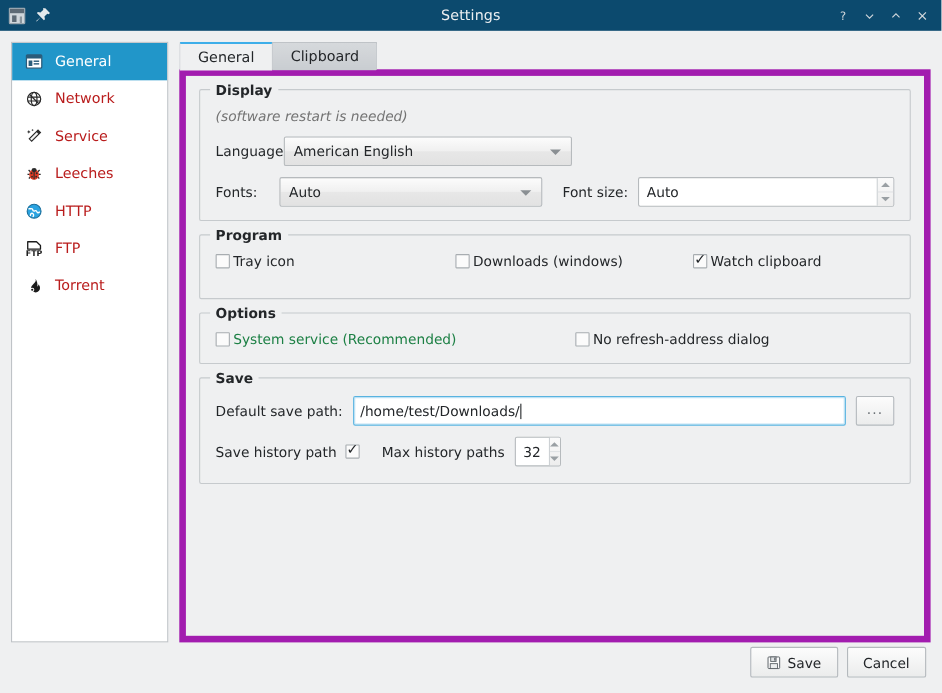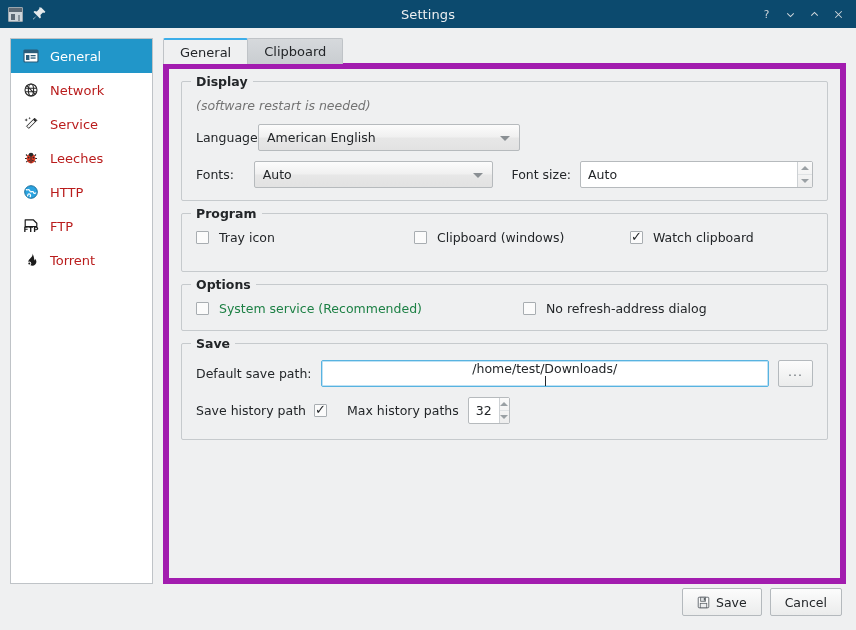--- a/index.html
+++ b/index.html
@@ -112,21 +112,21 @@
   .combo .arrow {
     position:absolute; right:9px; top:50%; margin-top:-2px;
     width:0; height:0; border-left:5px solid transparent;
     border-right:5px solid transparent; border-top:5px solid #8a8f93;
   }
 
   
   .tinput {
     height:27px; border:1px solid #b6babd; border-radius:2px;
     background:#fff; display:flex; align-items:center;
-    padding:0 6px; font-size:12.5px; color:#232629;flex-direction:column;
+    padding:0 6px; font-size:12.5px; color:#232629;
   }
   .tinput.focused { border-color:#58b3e0; box-shadow:0 0 0 1px #bfe2f5 inset; }
   .caret {
     display:inline-block; width:1px; height:14px; background:#232629;
     margin-left:1px; vertical-align:-2px;
   }
   .spin {
     height:27px; border:1px solid #b6babd; border-radius:2px; background:#fff;
     display:flex; align-items:stretch; font-size:12.5px; color:#232629;
   }
@@ -139,21 +139,21 @@
   .spin .btns span {
     flex:1; display:flex; align-items:center; justify-content:center; position:relative;
   }
   .spin .btns span::after { content:""; width:0; height:0;
     border-left:4px solid transparent; border-right:4px solid transparent; }
   .spin .btns .up::after { border-bottom:4px solid #9aa0a4; }
   .spin .btns .dn::after { border-top:4px solid #9aa0a4; }
   .spin .btns .up { border-bottom:1px solid #dfe2e4; }
 
   
-  .cb { display:flex; align-items:center; gap:10px; cursor:default;text-align:center; }
+  .cb { display:flex; align-items:center; gap:3px; cursor:default;text-align:center; }
   .cbox {
     width:13px; height:13px; border:1px solid #a8adb1; background:#fbfbfb;
     border-radius:1px; flex:none; position:relative;
   }
   .cbox.checked::after {
     content:"✓"; position:absolute; left:0; right:0; top:-3px;
     text-align:center; font-size:13px; line-height:15px; color:#232629;
   }
   .cb .txt { font-size:12.5px; color:#232629; white-space:nowrap; }
   .cb .txt.green { color:#1d8045; }
@@ -350,21 +350,21 @@
 
       <div class="group" style="padding-bottom:26px">
         <span class="legend">Program</span>
         <div class="row" style="margin-bottom:0">
           <div class="cb" style="width:218px">
             <span class="cbox"></span>
             <span class="txt">Tray icon</span>
           </div>
           <div class="cb" style="width:216px">
             <span class="cbox"></span>
-            <span class="txt">Clipboard (windows)</span>
+            <span class="txt">Downloads (windows)</span>
           </div>
           <div class="cb">
             <span class="cbox checked"></span>
             <span class="txt">Watch clipboard</span>
           </div>
         </div>
       </div>
 
       <div class="group" style="padding-bottom:14px">
         <span class="legend">Options</span>

